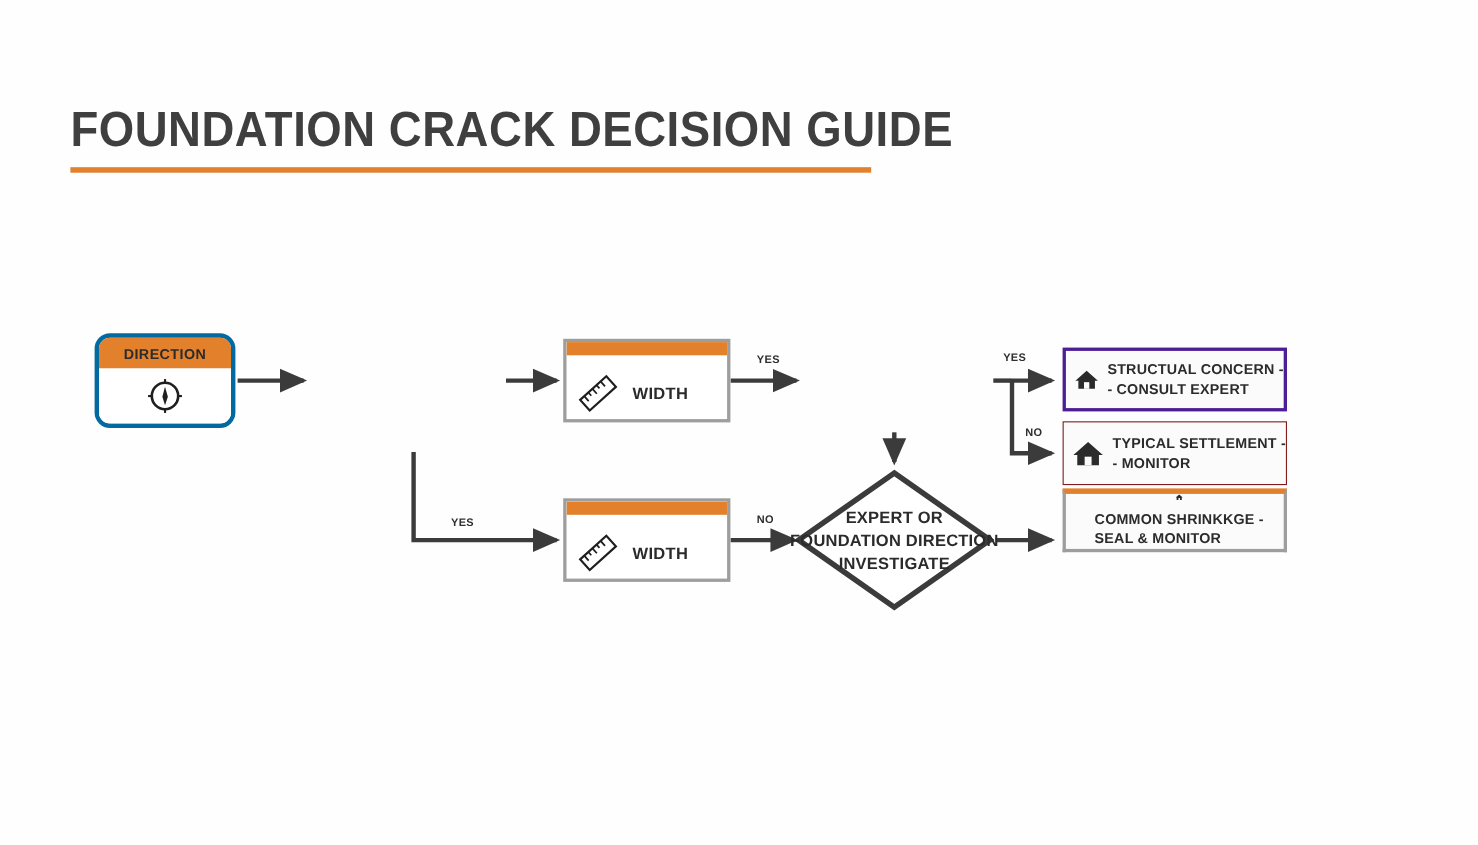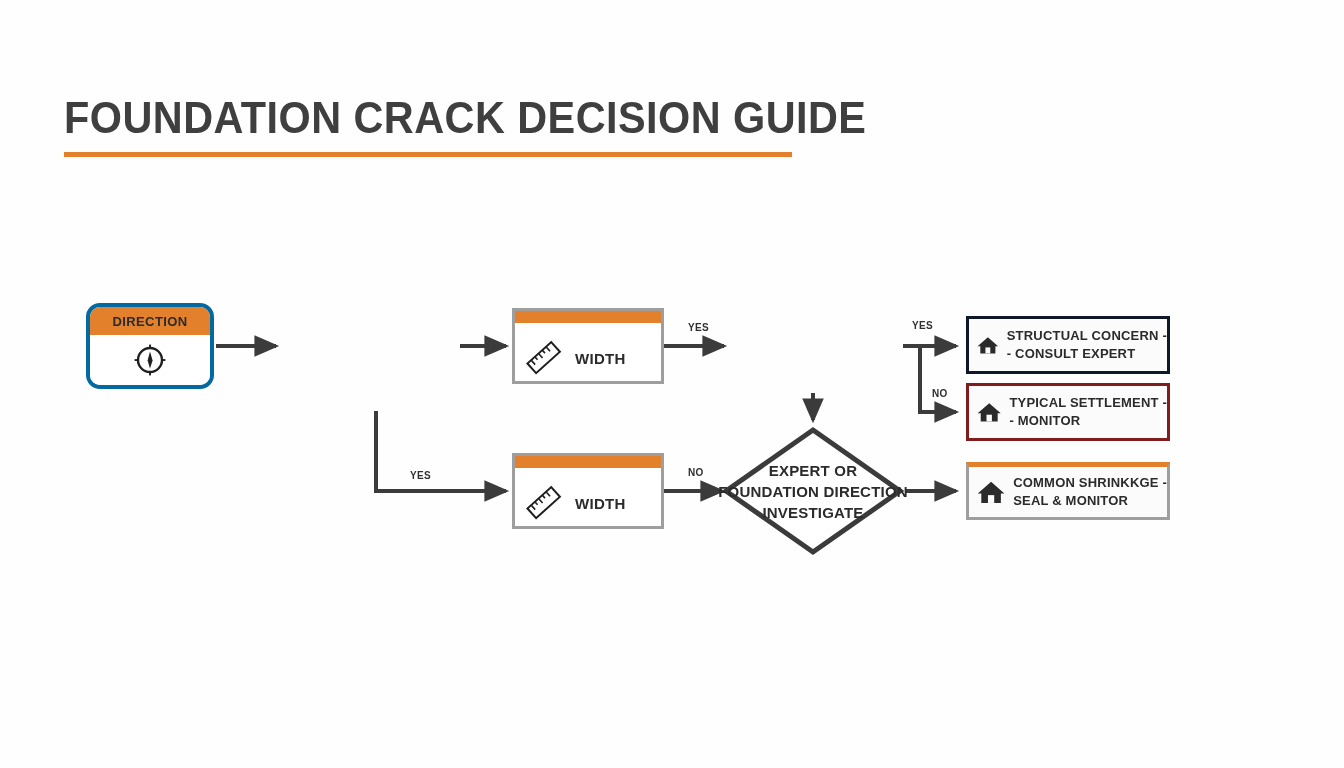--- a/index.html
+++ b/index.html
@@ -172,25 +172,25 @@
     height: 58px;
     background: #fbfbfb;
     box-sizing: border-box;
     display: flex;
     align-items: center;
     padding-left: 8px;
     gap: 8px;
     overflow: hidden;
   }
   .result-card.accent-border {
-    border: 3px solid #0f172a;
+    border: 3px solid #4c1d95;
     justify-content: center;
   }
   .result-card.gray-border {
-    border: 3px solid #7f1d1d;
+    border: 1px solid #7f1d1d;
   }
   .result-card.top-accent {
     border: 3px solid #9e9e9e;
     border-top: 5px solid #E2802B;
   }
   .result-text {
     font-size: 13px;
     font-weight: bold;
     color: #2b2b2b;
     line-height: 18px;
@@ -321,21 +321,21 @@
     <svg width="182" height="130" viewBox="0 0 182 130">
       <polygon class="diamond-shape" points="91,4 178,65 91,126 4,65"></polygon>
     </svg>
     <div class="diamond-text">
       <span>EXPERT OR</span>
       <span>FOUNDATION DIRECTION</span>
       <span>INVESTIGATE</span>
     </div>
   </div>
 
-  <div class="result-card top-accent" style="left:966px; top:462px;">
+  <div class="result-card top-accent" style="left:966px; top:444px;flex-direction:column;">
     <svg width="36" height="32" viewBox="0 0 36 32">
       <path d="M18 3 L35 18 L30.5 18 L30.5 30 L5.5 30 L5.5 18 L1 18 Z" fill="#2b2b2b"></path>
       <rect x="14" y="20" width="8" height="10" fill="#fbfbfb"></rect>
     </svg>
     <div class="result-text">
       <div>COMMON SHRINKKGE -</div>
       <div>SEAL &amp; MONITOR</div>
     </div>
   </div>
 

